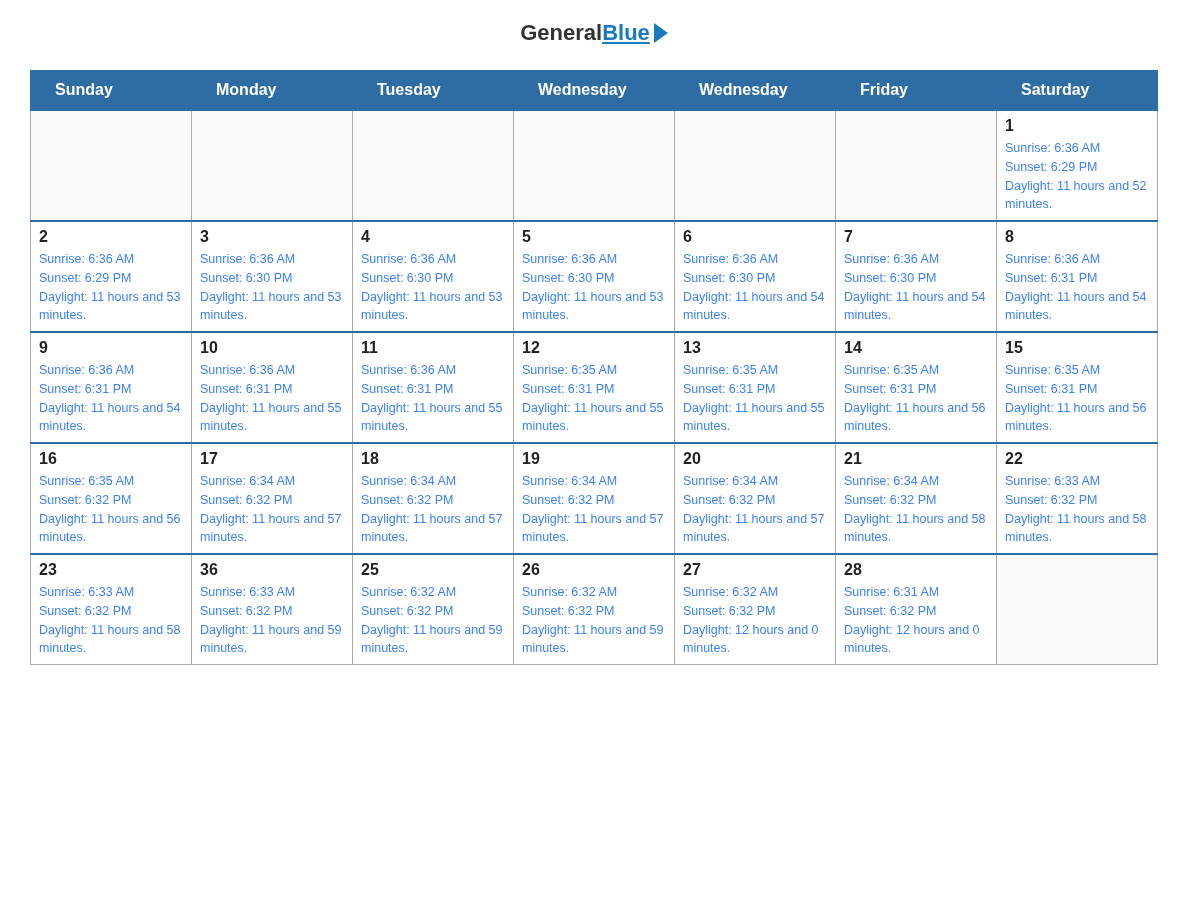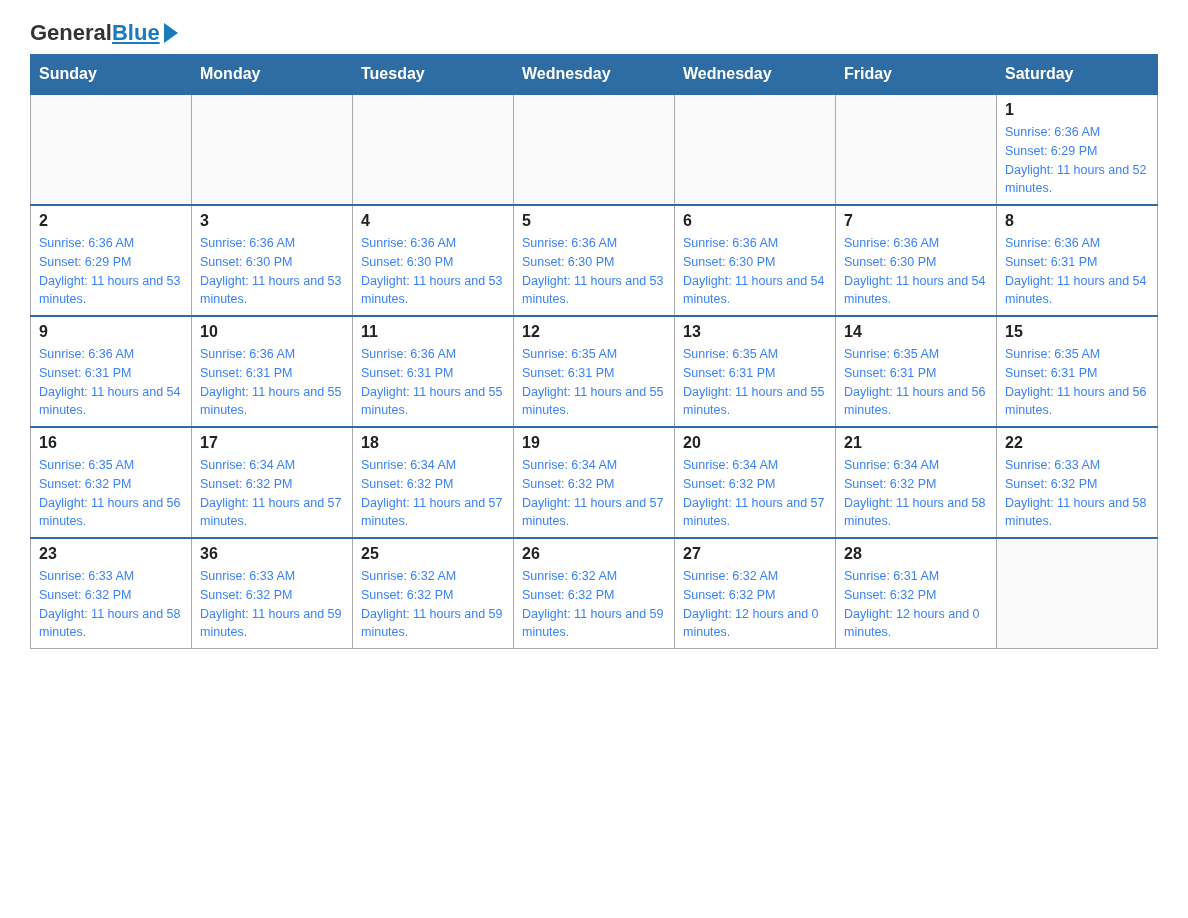--- a/index.html
+++ b/index.html
@@ -5,23 +5,23 @@
     * { box-sizing: border-box; margin: 0; padding: 0; }
     body {
       font-family: Arial, sans-serif;
       background: #fff;
       padding: 20px 30px;
       width: 1188px;
       min-height: 918px;
     }
     .header {
       display: flex;
-      justify-content: flex-start;
+      justify-content: center;
       align-items: flex-start;
-      margin-bottom: 8px;
+      margin-bottom: 24px;
     }
     .logo {
       display: flex;
       flex-direction: column;
       align-items: flex-start;
     }
     .logo-top {
       display: flex;
       align-items: center;
     }
@@ -66,21 +66,21 @@
     }
     .calendar {
       width: 100%;
       border-collapse: collapse;
     }
     .calendar thead th {
       background-color: #2e6da4;
       color: #fff;
       font-size: 16px;
       font-weight: bold;
-      padding: 10px 8px;
+      padding: 10px 24px;
       text-align: left;
       border: 1px solid #2e6da4;
     }
     .calendar tbody td {
       vertical-align: top;
       border: 1px solid #aaa;
       padding: 6px 8px;
       width: 14.28%;
       min-height: 110px;
       font-size: 13px;

